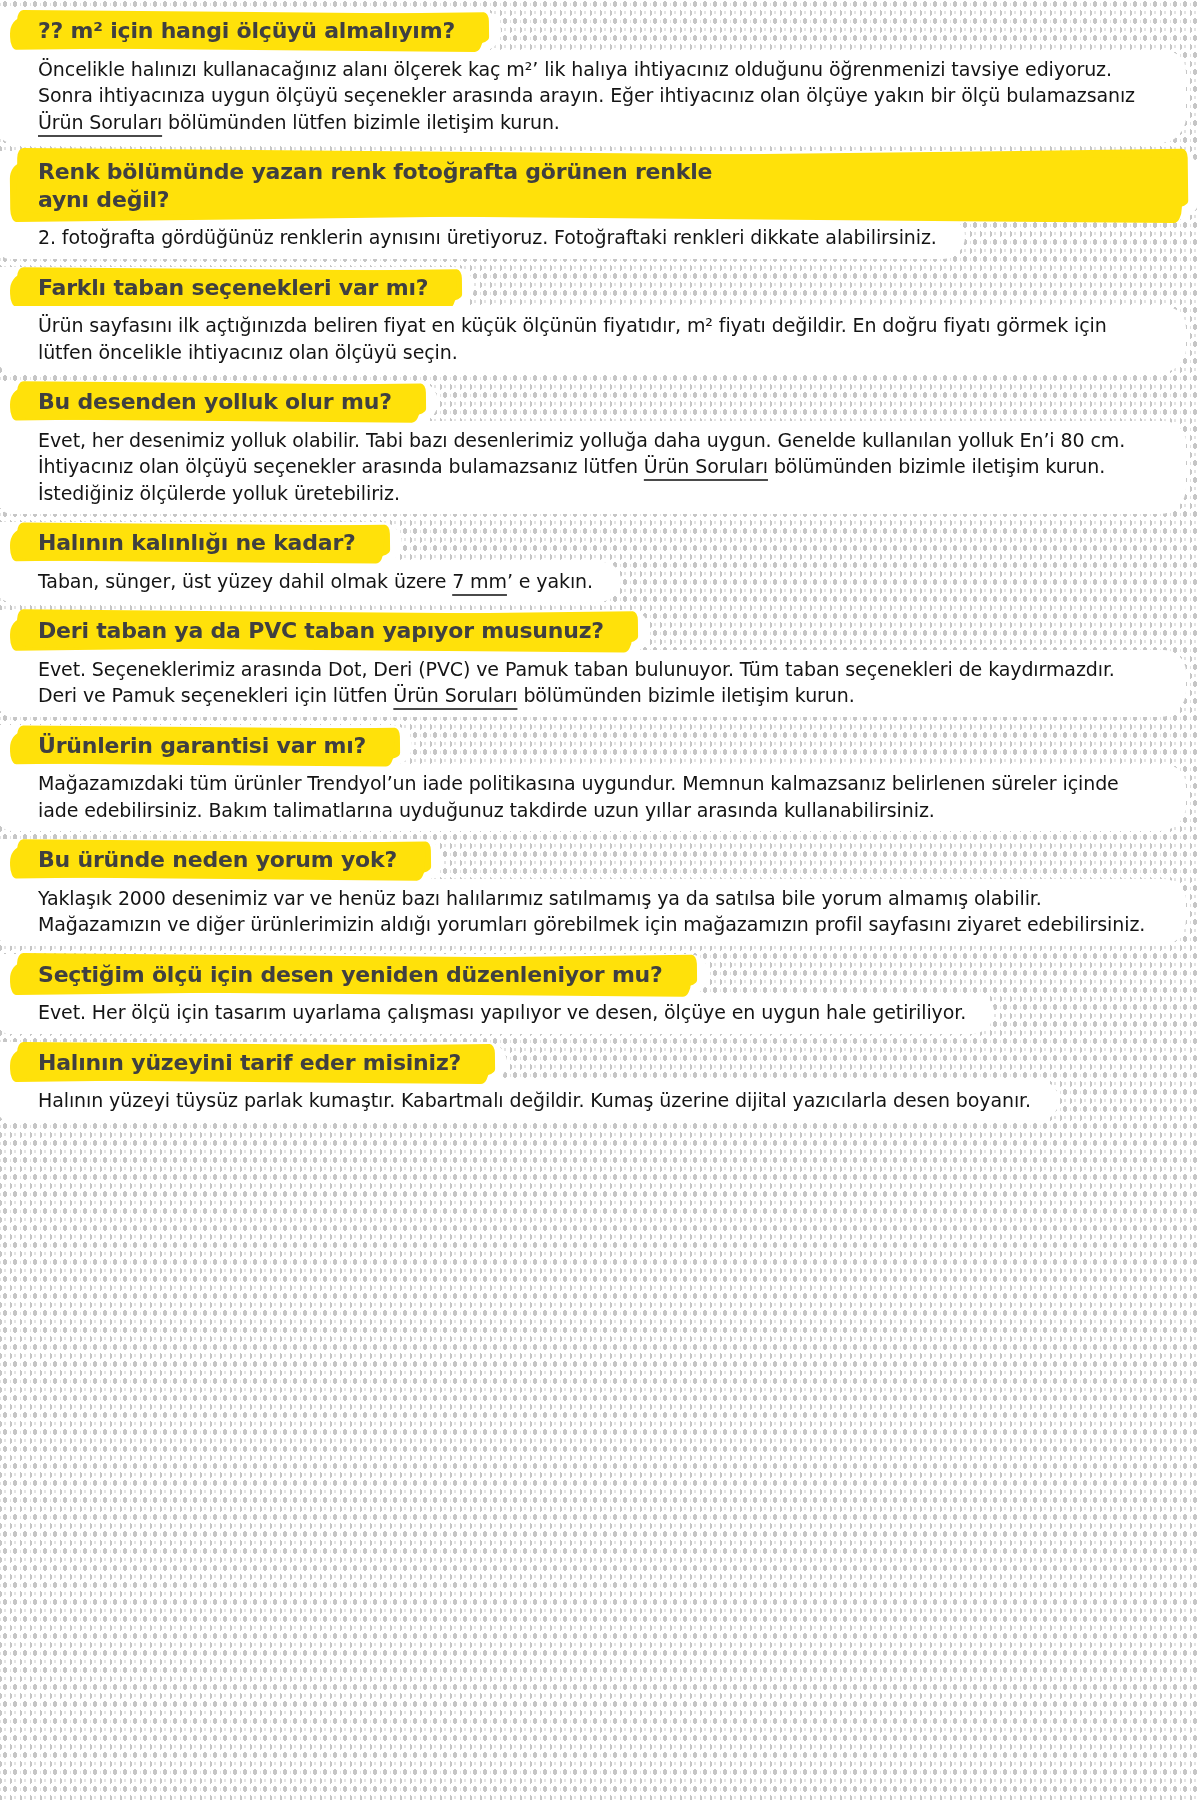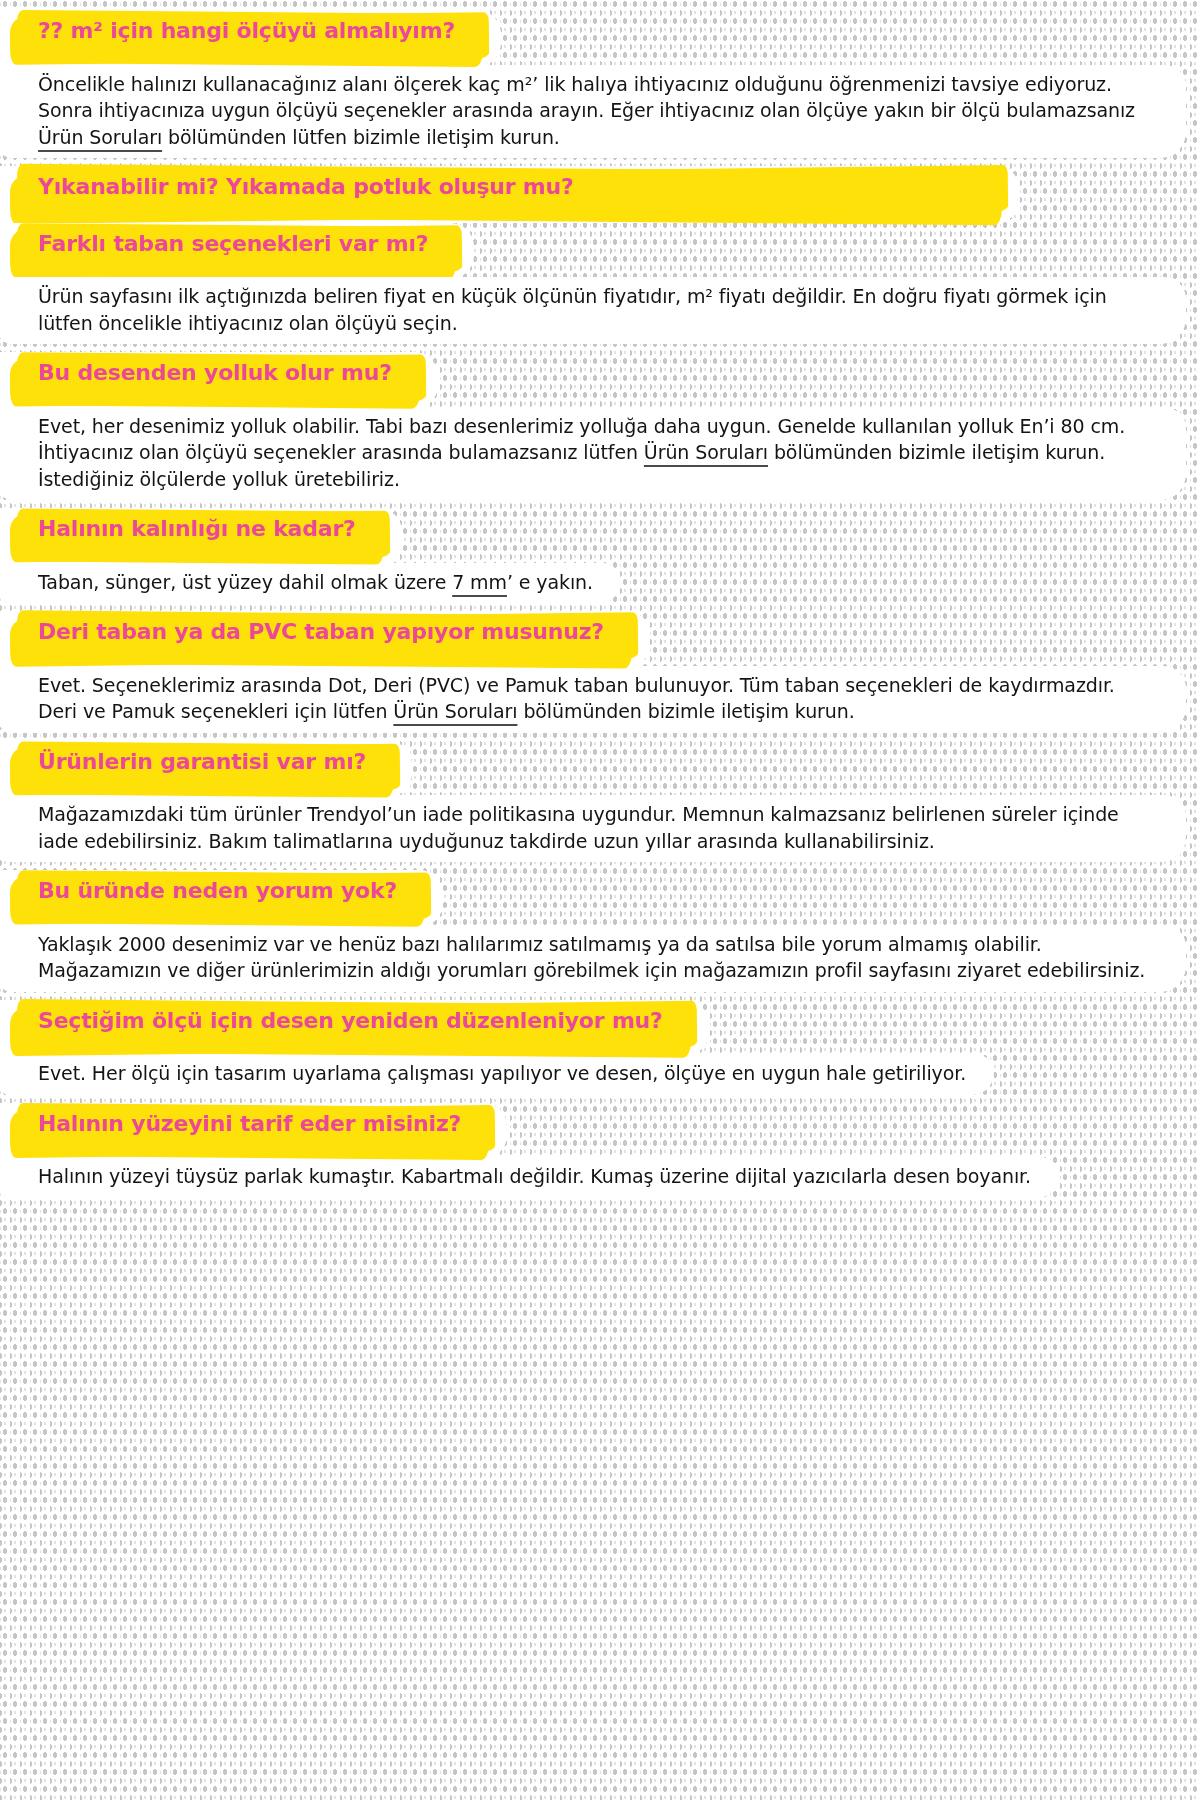--- a/index.html
+++ b/index.html
@@ -37,23 +37,23 @@
     padding: 2px 16px 2px 12px;
   }
   .q-mark {
     margin: 0;
     position: relative;
     z-index: 0;
     width: fit-content;
     font-size: 22px;
     line-height: 1.25;
     font-weight: 700;
-    color: #ec4899;
+    color: #404040;
     letter-spacing: -0.2px;
-    padding: 5px 30px 20px 26px;
+    padding: 5px 30px 5px 26px;
   }
   
   .q-mark::before {
     content: ""; position: absolute; z-index: -1;
     left: -2px; right: -4px; top: 3px; bottom: 3px;
     background: var(--highlight);
     border-radius: 12px 5px 14px 6px / 16px 9px 7px 13px;
     transform: rotate(-0.7deg);
   }
   .q-mark::after {
@@ -91,25 +91,28 @@
 
 <div class="page">
   <main class="faq-list" id="faq-list">
   <section class="faq-item">
     <div class="q-halo">
       <h2 class="q-mark"><span class="q-text">?? m² için hangi ölçüyü almalıyım?</span></h2>
     </div>
     <p class="answer"><span>Öncelikle halınızı kullanacağınız alanı ölçerek kaç m²’ lik halıya ihtiyacınız olduğunu öğrenmenizi tavsiye ediyoruz. Sonra ihtiyacınıza uygun ölçüyü seçenekler arasında arayın. Eğer ihtiyacınız olan ölçüye yakın bir ölçü bulamazsanız </span><span class="u">Ürün Soruları</span><span> bölümünden lütfen bizimle iletişim kurun.</span></p>
   </section>
 
+  <section class="faq-item">
+    <div class="q-halo">
+      <h2 class="q-mark"><span class="q-text">Renk bölümünde yazan renk fotoğrafta görünen renkle aynı değil?</span></h2>
+    </div>
+    <p class="answer"><span>2. fotoğrafta gördüğünüz renklerin aynısını üretiyoruz. Fotoğraftaki renkleri dikkate alabilirsiniz.</span></p>
+  </section>
 
   <section class="faq-item">
-    <div class="q-halo">
-      <h2 class="q-mark"><span class="q-text">Yıkanabilir mi? Yıkamada potluk oluşur mu?</span></h2>
-    </div>
   </section>
 
   <section class="faq-item">
     <div class="q-halo">
       <h2 class="q-mark"><span class="q-text">Farklı taban seçenekleri var mı?</span></h2>
     </div>
   </section>
 
   <section class="faq-item">
     <p class="answer"><span>Ürün sayfasını ilk açtığınızda beliren fiyat en küçük ölçünün fiyatıdır, m² fiyatı değildir. En doğru fiyatı görmek için lütfen öncelikle ihtiyacınız olan ölçüyü seçin.</span></p>

